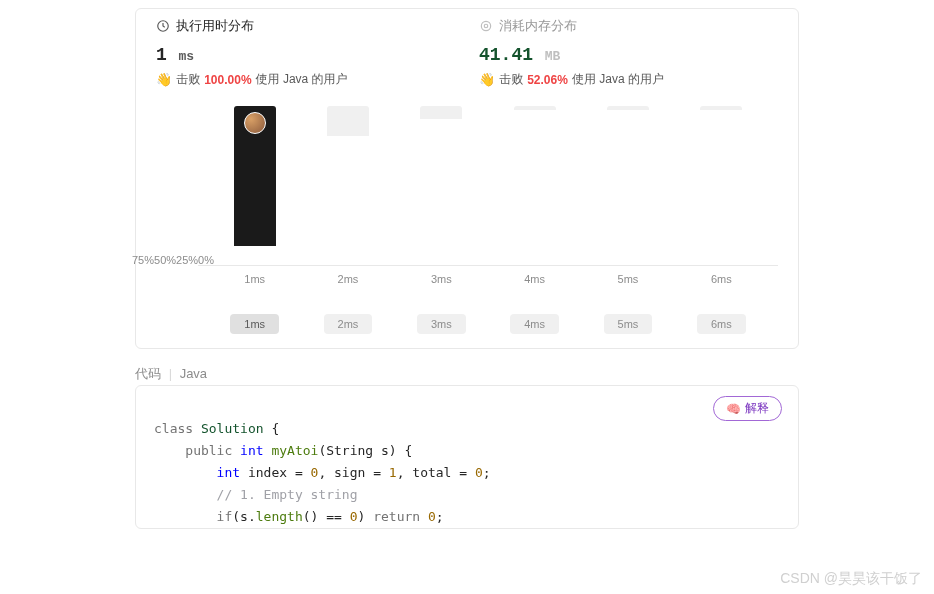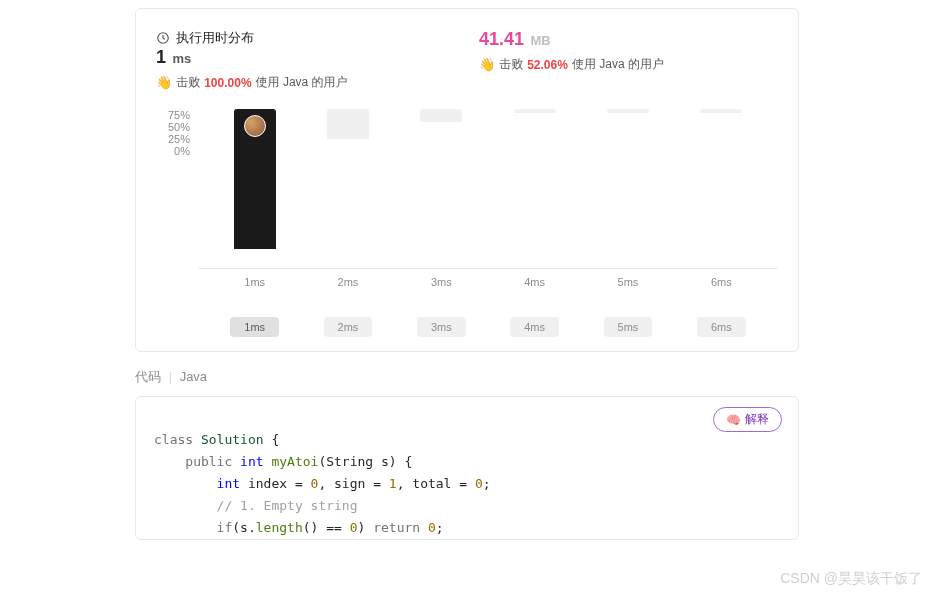--- a/index.html
+++ b/index.html
@@ -1,45 +1,45 @@
 <!DOCTYPE html>
 <html><head>
 <meta charset="utf-8">
 <style>
 * { box-sizing: border-box; margin: 0; padding: 0; }
 body { font-family: -apple-system, BlinkMacSystemFont, "Segoe UI", sans-serif; background: #fff; color: #262626; width: 934px; height: 594px; overflow: hidden; position: relative; }
-.card { margin: 8px 135px 0; border: 1px solid #e8e8e8; border-radius: 6px; padding: 20px 20px 0; }
+.card { margin: 8px 135px 0; border: 1px solid #e8e8e8; border-radius: 6px; padding: 8px 20px 0; }
 .stats-row { display: flex; gap: 24px; }
 .stat-block { flex: 1; }
 .stat-title { display: flex; align-items: center; gap: 6px; font-size: 13px; color: #262626; }
 .stat-block.dim .stat-title { color: #999; }
 .icon-clock, .icon-memory { width: 14px; height: 14px; display: inline-flex; align-items: center; justify-content: center; color: #595959; }
 .stat-block.dim .icon-memory { color: #bfbfbf; }
-.stat-value { font-weight: 600; }
+.stat-value { margin-top: 10px; font-weight: 600; font-family: Liberation Mono, monospace; }
 .stat-num { font-size: 18px; color: #262626; }
-.stat-block.dim .stat-num { color: #ec4899; font-size: 18px; }
+.stat-block.dim .stat-num { color: #14532d; font-size: 18px; }
 .stat-unit { font-size: 13px; color: #595959; margin-left: 2px; }
 .stat-block.dim .stat-unit { color: #bfbfbf; }
 .stat-sub { margin-top: 6px; font-size: 12px; color: #595959; display: flex; align-items: center; gap: 4px; }
 .clap { color: #ffa116; font-size: 13px; }
 .stat-block.dim .clap { color: #c7e6c4; }
 .pct { color: #ef4444; font-weight: 600; }
 .chart-wrap { margin-top: 18px; position: relative; height: 180px; display: flex; }
-.y-axis { width: 42px; display: flex; flex-direction: column; justify-content: flex-start; align-items: flex-end; padding-right: 8px; font-size: 11px; color: #8c8c8c; height: 160px; }
+.y-axis { width: 42px; display: flex; flex-direction: row; justify-content: center; align-items: flex-end; padding-right: 8px; font-size: 11px; color: #8c8c8c; height: 160px; }
 .plot { position: relative; flex: 1; height: 160px; border-bottom: 1px solid #e8e8e8; display: flex; align-items: flex-end; gap: 0; padding: 0 10px; }
 .bar-slot { flex: 1; display: flex; flex-direction: column; align-items: center; position: relative; height: 100%; }
 .bar { width: 42px; background: #f0f0f0; border-radius: 3px 3px 0 0; }
 .bar.active { background: #1a1a1a; position: relative; }
 .avatar { position: absolute; top: 6px; left: 50%; transform: translateX(-50%); width: 22px; height: 22px; border-radius: 50%; background: radial-gradient(circle at 30% 30%, #d9a066, #8b5a3c); border: 1px solid #fff; }
 .x-label { position: absolute; bottom: -20px; font-size: 11px; color: #8c8c8c; white-space: nowrap; }
 .pill-row { margin: 28px 0 14px 42px; display: flex; gap: 0; padding: 0 10px; }
 .pill-slot { flex: 1; display: flex; justify-content: center; }
 .pill { background: #f0f0f0; border-radius: 4px; padding: 4px 14px; font-size: 11px; color: #8c8c8c; }
 .pill.active { background: #e0e0e0; color: #595959; }
-.section-label { margin: 16px 135px 10px; font-size: 13px; color: #8c8c8c; }
+.section-label { margin: 16px 135px 2px; font-size: 13px; color: #8c8c8c; }
 .sep { color: #d9d9d9; margin: 0 4px; }
 .code-card { margin: 0 135px; border: 1px solid #e8e8e8; border-radius: 6px; padding: 14px 18px 0; position: relative; }
 .explain-btn { position: absolute; top: 10px; right: 16px; border: 1px solid #a268d6; color: #7e3ac1; background: #fff; border-radius: 14px; padding: 3px 12px; font-size: 12px; display: flex; align-items: center; gap: 4px; cursor: pointer; }
 .code { font-family: Consolas, Monaco, monospace; font-size: 13px; line-height: 1.7; white-space: pre; margin-top: 18px; color: #262626; }
 .kw { color: #737373; }
 .cls { color: #14532d; }
 .fn { color: #4d7c0f; }
 .type { color: #0000ff; }
 .num { color: #986801; }
 .cmt { color: #a0a1a7; }
@@ -65,20 +65,29 @@
         <span class="stat-unit">ms</span>
       </div>
       <div class="stat-sub">
         <span class="clap">👋</span>
         <span>击败</span>
         <span class="pct">100.00%</span>
         <span>使用 Java 的用户</span>
       </div>
     </div>
     <div class="stat-block dim">
+      <div class="stat-title">
+        <span class="icon-memory">
+          <svg width="14" height="14" viewBox="0 0 24 24" fill="none" stroke="currentColor" stroke-width="2">
+              <circle cx="12" cy="12" r="8"></circle>
+              <circle cx="12" cy="12" r="3"></circle>
+            </svg>
+        </span>
+        <span>消耗内存分布</span>
+      </div>
       <div class="stat-value">
         <span class="stat-num">41.41</span>
         <span class="stat-unit">MB</span>
       </div>
       <div class="stat-sub">
         <span class="clap">👋</span>
         <span>击败</span>
         <span class="pct">52.06%</span>
         <span>使用 Java 的用户</span>
       </div>

